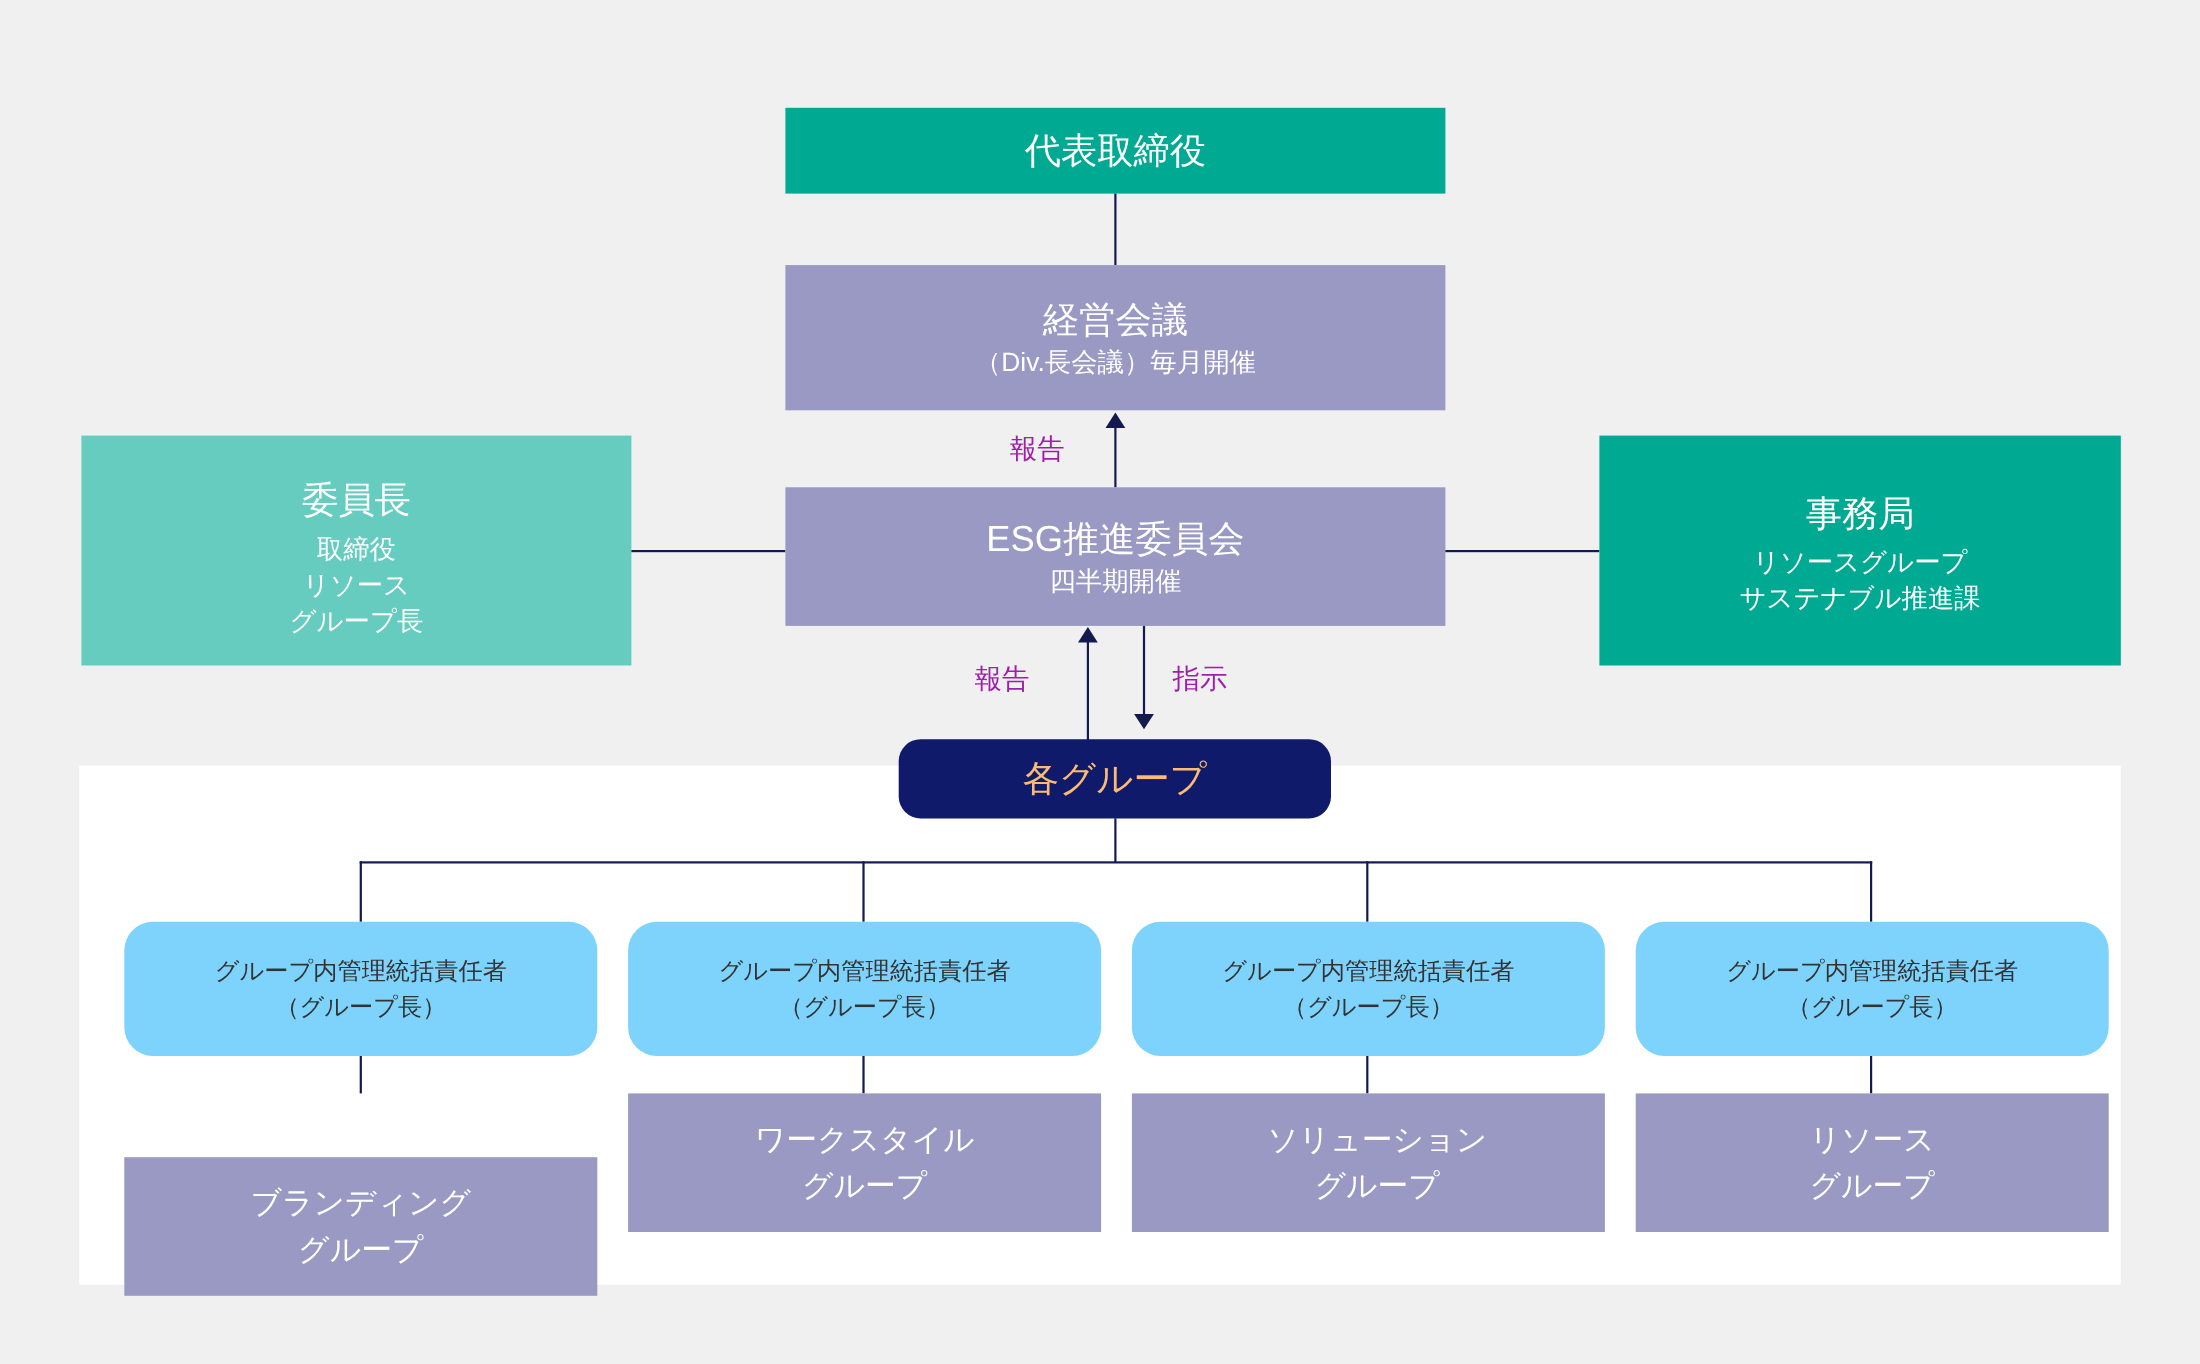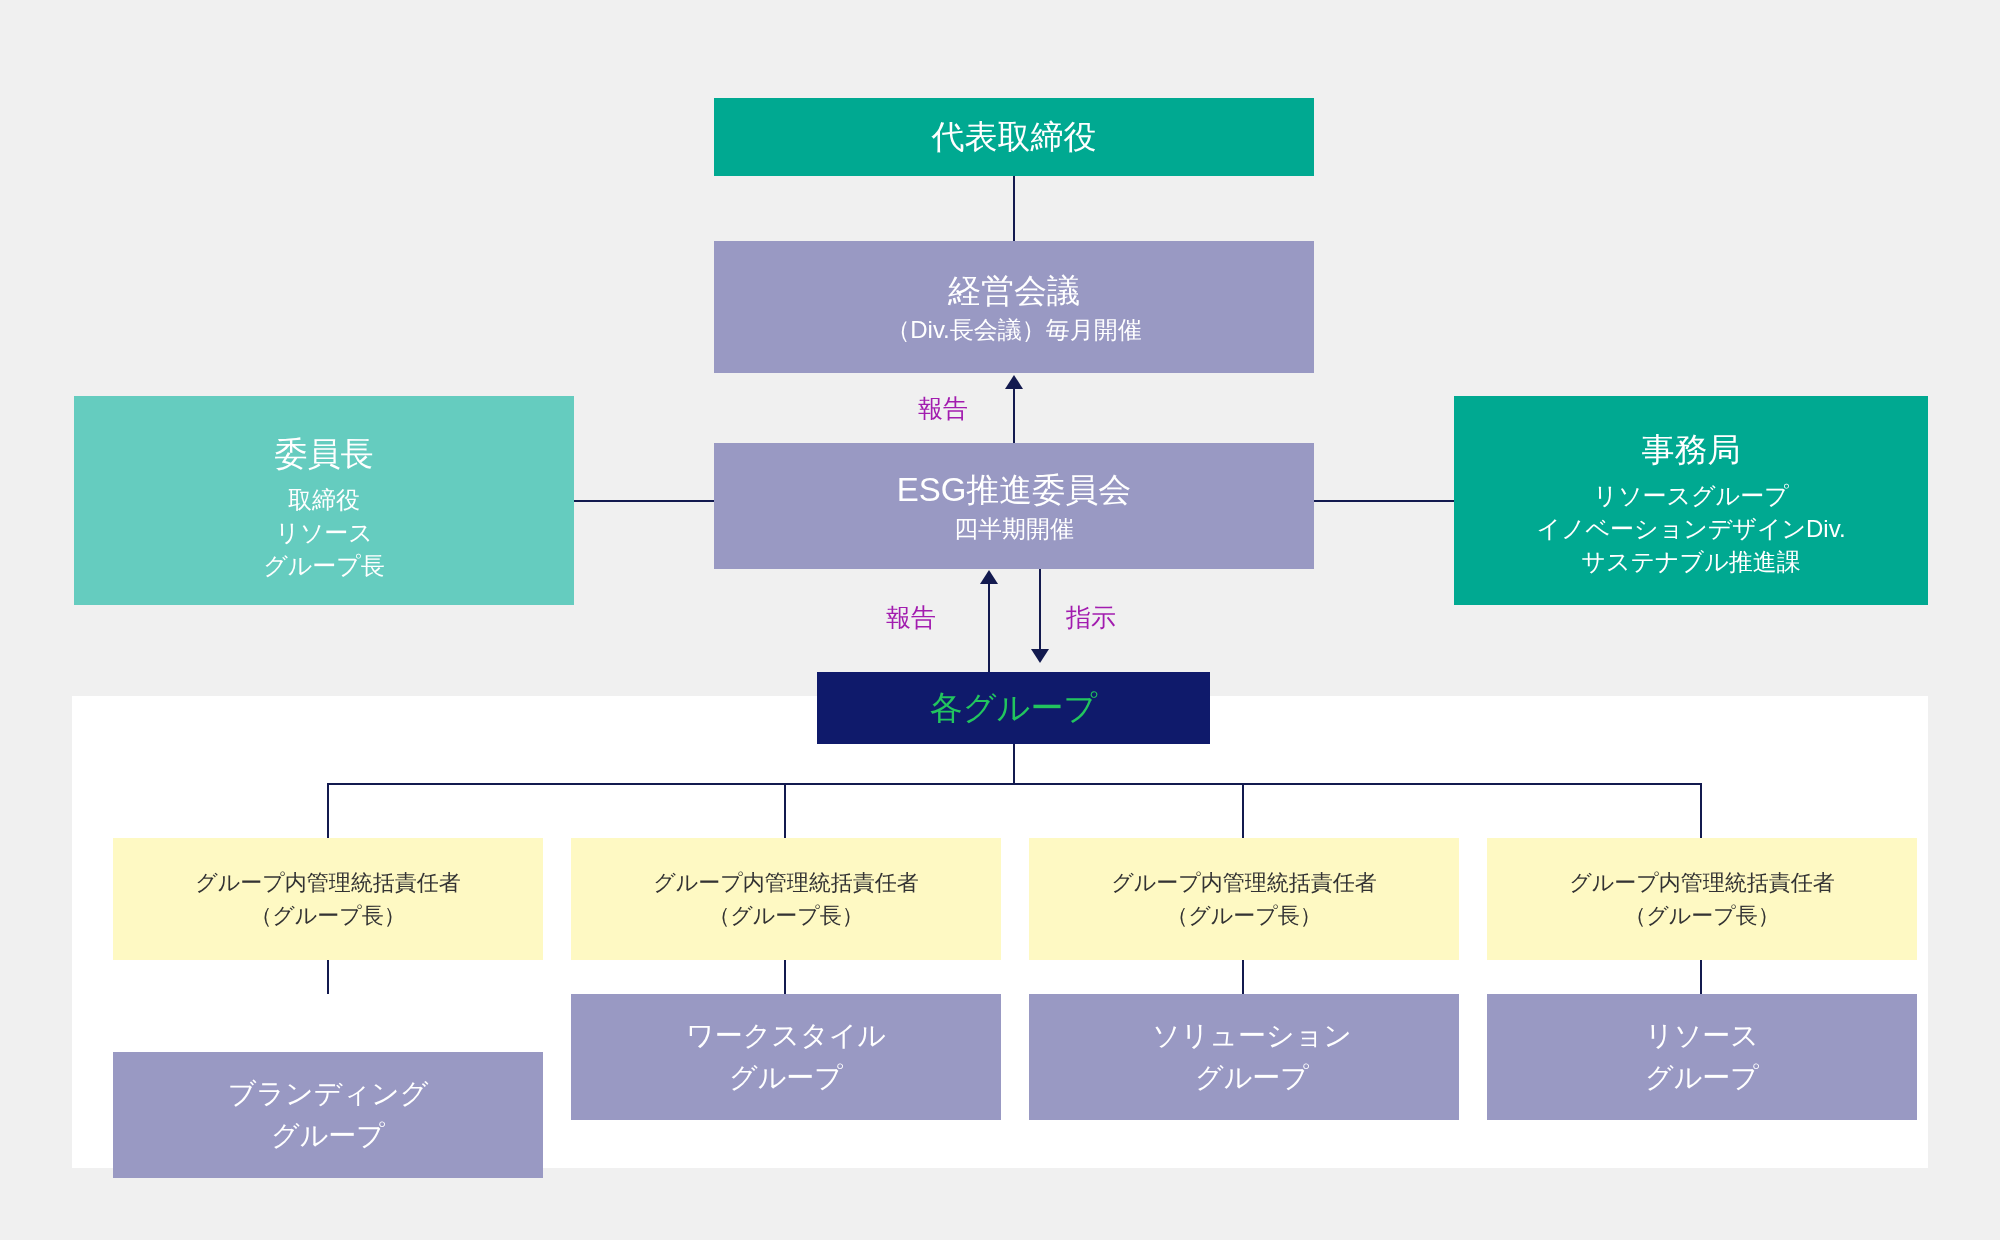--- a/index.html
+++ b/index.html
@@ -13,41 +13,41 @@
 
   .box{position:absolute;display:flex;flex-direction:column;
        align-items:center;justify-content:center;box-sizing:border-box;
        text-align:center;line-height:1.38;}
   .box .ttl{font-size:33px;}
   .box .sub{font-size:24px;}
 
   .teal{background:#00a991;color:#ffffff;}
   .mint{background:#65ccbf;color:#ffffff;}
   .purple{background:#9999c3;color:#ffffff;}
-  .navy{background:#0f1a6b;color:#22c55e;}
+  .navy{background:#0f1a6b;color:#fdba74;border-radius:20px;}
 
   .whitepanel{position:absolute;background:#ffffff;}
 
   .line{position:absolute;background:#131a4f;}
   .vline{width:2px;}
   .hline{height:2px;}
 
   .arrowhead{position:absolute;width:0;height:0;}
   .arrow-up{border-left:9px solid transparent;border-right:9px solid transparent;
             border-bottom:14px solid #131a4f;}
   .arrow-down{border-left:9px solid transparent;border-right:9px solid transparent;
               border-top:14px solid #131a4f;}
 
   .edgelabel{position:absolute;color:#a21caf;font-size:25px;
              white-space:nowrap;line-height:1;text-align:center;}
 
   .gbox{position:absolute;box-sizing:border-box;display:flex;
         flex-direction:column;align-items:center;justify-content:center;
         text-align:center;line-height:1.5;}
-  .gbox.head{font-size:22px;color:#333333;background:#fef9c3;}
+  .gbox.head{font-size:22px;color:#333333;background:#7dd3fc;border-radius:26px;}
   .gbox.name{font-size:28px;color:#ffffff;background:#9999c3;}
 </style>
 </head>
 <body>
 
 <div id="stage">
 
   <div class="whitepanel" style="left:72px;top:696px;width:1856px;height:472px;"></div>
 
   <div class="box teal" style="left:714px;top:98px;width:600px;height:78px;">
@@ -77,21 +77,20 @@
   <div class="box purple" style="left:714px;top:443px;width:600px;height:126px;">
     <span class="ttl">ESG推進委員会</span>
     <span class="sub">四半期開催</span>
   </div>
 
   <div class="line hline" style="left:1314px;top:500px;width:140px;height:2px;"></div>
 
   <div class="box teal" style="left:1454px;top:396px;width:474px;height:209px;padding-top:4px;">
     <span class="ttl" style="margin-bottom:6px;">事務局</span>
     <span class="sub">リソースグループ</span>
-    <span class="sub">イノベーションデザインDiv.</span>
     <span class="sub">サステナブル推進課</span>
   </div>
 
   <div class="line vline" style="left:988px;top:583px;width:2px;height:93px;"></div>
   <div class="arrowhead arrow-up" style="left:980px;top:570px;"></div>
   <div class="edgelabel" style="left:886px;top:605px;">報告</div>
 
   <div class="line vline" style="left:1039px;top:569px;width:2px;height:82px;"></div>
   <div class="arrowhead arrow-down" style="left:1031px;top:649px;"></div>
   <div class="edgelabel" style="left:1066px;top:605px;">指示</div>

